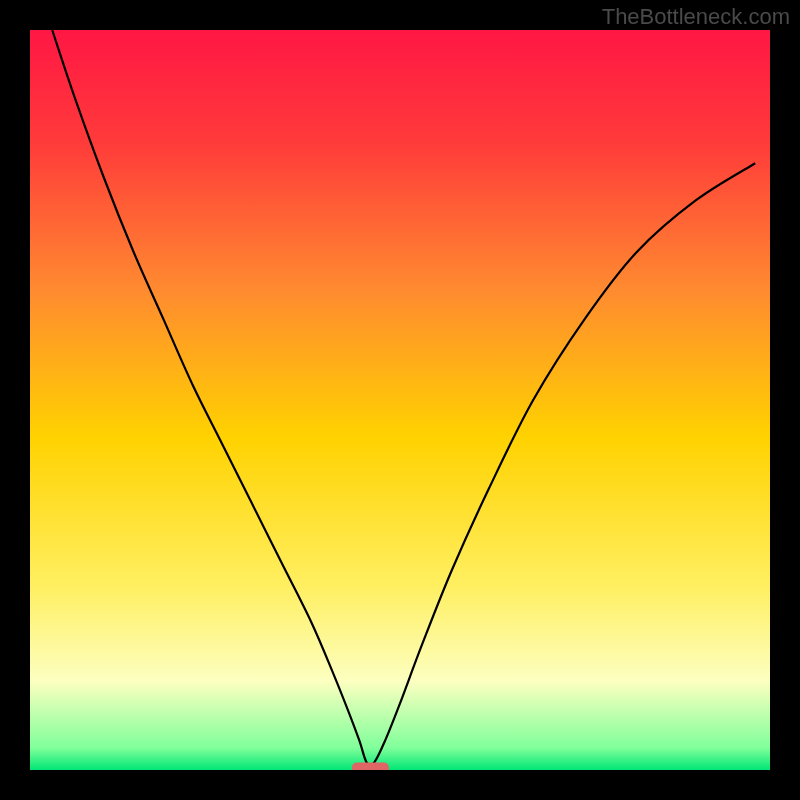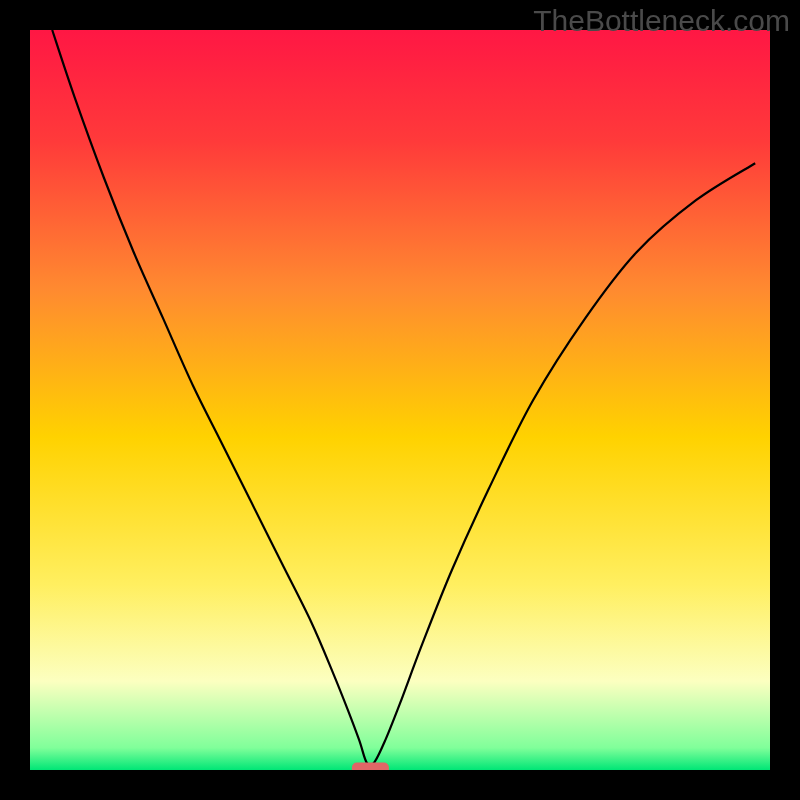--- a/index.html
+++ b/index.html
@@ -18,21 +18,21 @@
     width: 800px;
     height: 800px;
     background: #000;
   }
   .watermark {
     position: absolute;
     top: 4px;
     right: 10px;
     color: #4a4a4a;
     font-family: Arial, Helvetica, sans-serif;
-    font-size: 30px;
+    font-size: 22px;
     font-weight: 500;
     z-index: 10;
   }
   .plot-area {
     position: absolute;
     top: 30px;
     left: 30px;
     width: 740px;
     height: 740px;
   }

